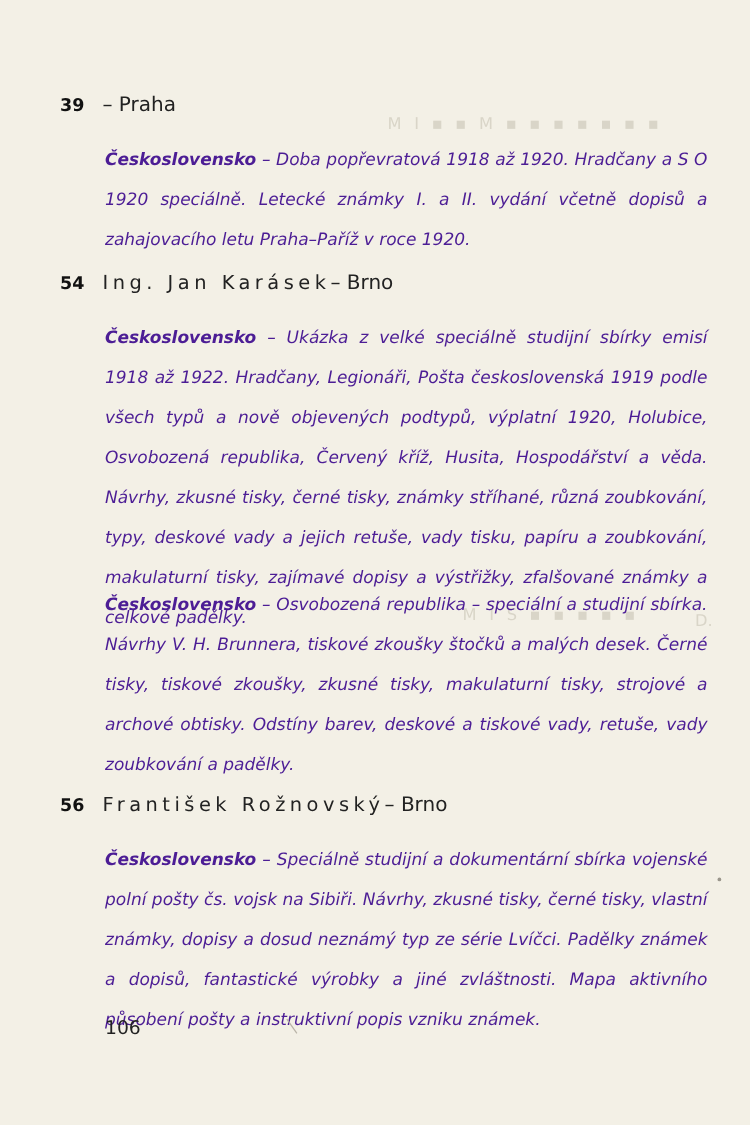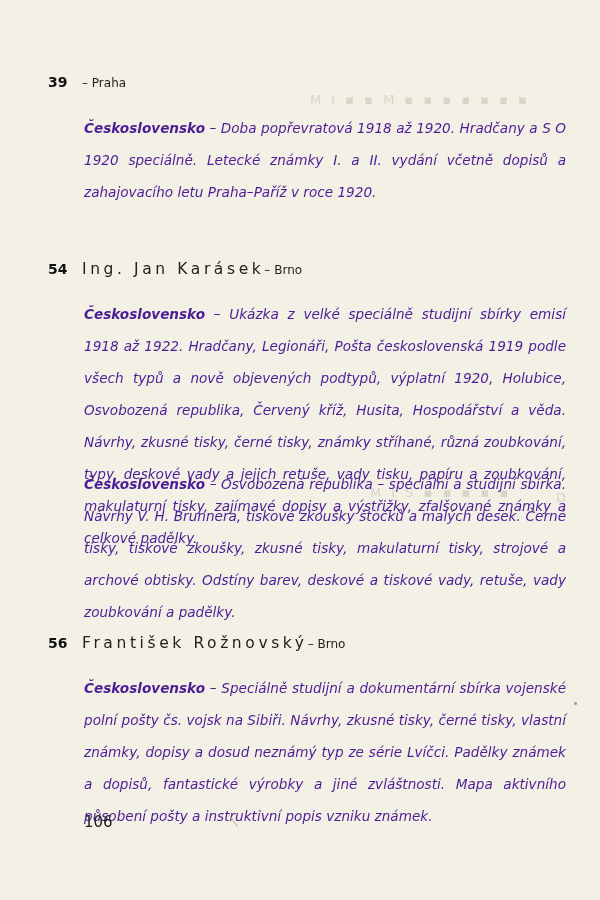--- a/index.html
+++ b/index.html
@@ -12,21 +12,21 @@
   }
   .page { position:absolute; inset:0; }
   .bleed {
     position:absolute; color:#d9d5c8; font-size:13px; letter-spacing:3px;
     pointer-events:none; white-space:nowrap;
   }
   .entry { position:absolute; left:48px; width:518px; }
   .entry-head { display:flex; align-items:baseline; height:24px; }
   .num { width:34px; font-weight:bold; font-size:14px; color:#111; }
   .name { font-size:15.5px; letter-spacing:3.6px; color:#222; }
-  .city { font-size:12px; color:#222; letter-spacing:0; }
+  .city { font-size:16px; color:#222; letter-spacing:0; }
   .body {
     margin-left:36px; margin-top:14px; width:482px;
     font-size:13.6px; line-height:32px; text-align:justify; color:#4c1d95;
     font-family:"DejaVu Sans", sans-serif;
     font-style:italic;
   }
   .lead { font-weight:bold; }
   .folio { position:absolute; left:84px; top:813px; font-size:15px; color:#222; }
   .mark { position:absolute; left:233px; top:814px; width:1px; height:14px; background:#b9b4a8; transform:rotate(-35deg); }
   .dot { position:absolute; left:574px; top:702px; width:3px; height:3px; border-radius:50%; background:#9a968c; }
@@ -43,21 +43,21 @@
   <div class="entry" style="top:74px;">
     <div class="entry-head">
       <span class="num">39</span>
       <span class="city"> – Praha</span>
     </div>
     <div class="body">
       <span class="lead">Československo</span><span> – Doba popřevratová 1918 až 1920. Hradčany a S O 1920 speciálně. Letecké známky I. a II. vydání včetně dopisů a zahajovacího letu Praha–Paříž v roce 1920.</span>
     </div>
   </div>
 
-  <div class="entry" style="top:216px;margin-top:44px;">
+  <div class="entry" style="top:216px;">
     <div class="entry-head">
       <span class="num">54</span>
       <span class="name">Ing. Jan Karásek</span>
       <span class="city"> – Brno</span>
     </div>
     <div class="body">
       <span class="lead">Československo</span><span> – Ukázka z velké speciálně studijní sbírky emisí 1918 až 1922. Hradčany, Legionáři, Pošta československá 1919 podle všech typů a nově objevených podtypů, výplatní 1920, Holubice, Osvobozená republika, Červený kříž, Husita, Hospodářství a věda. Návrhy, zkusné tisky, černé tisky, známky stříhané, různá zoubkování, typy, deskové vady a jejich retuše, vady tisku, papíru a zoubkování, makulaturní tisky, zajímavé dopisy a výstřižky, zfalšované známky a celkové padělky.</span>
     </div>
   </div>
 

